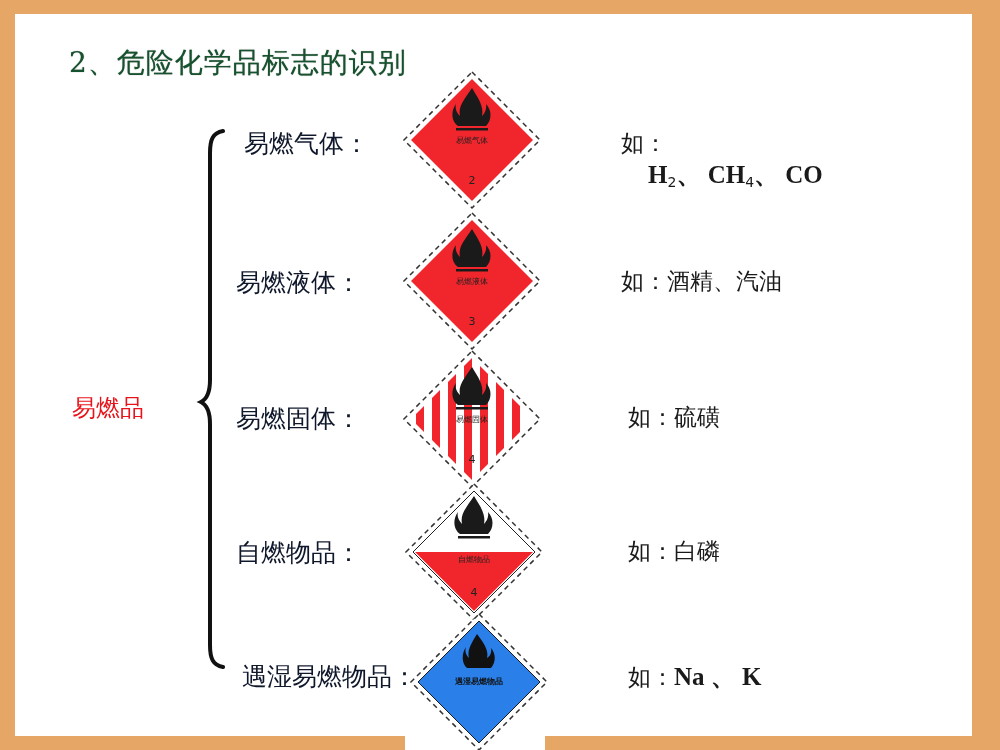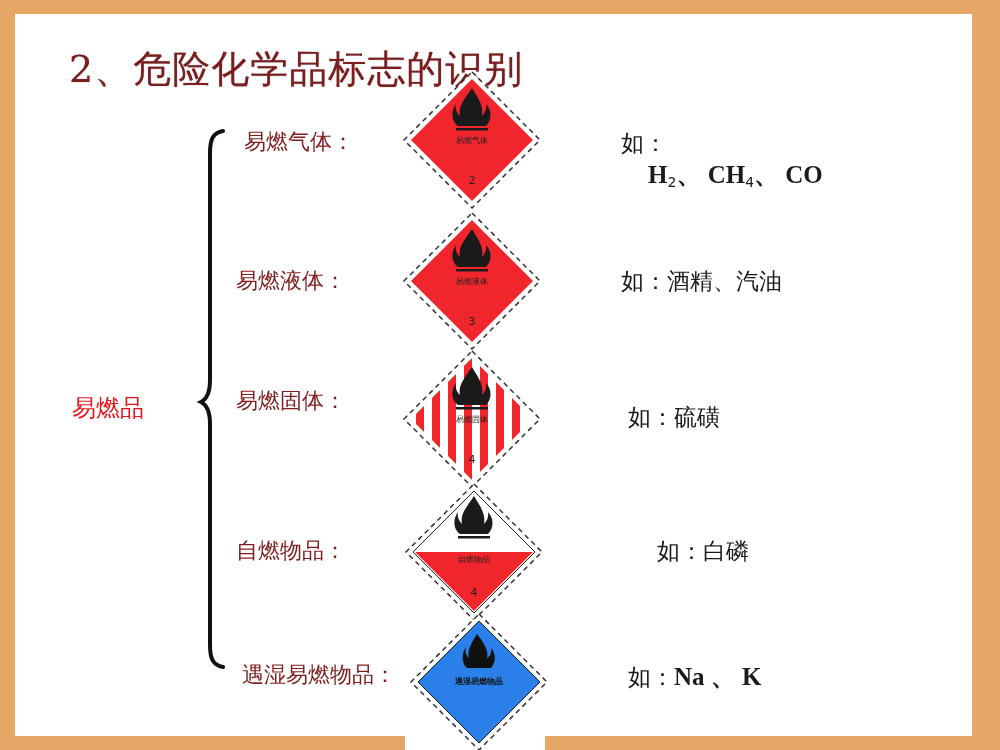--- a/index.html
+++ b/index.html
@@ -9,31 +9,31 @@
     font-family: "DejaVu Serif", "Liberation Serif", serif;
   }
   .slide {
     position: absolute; left: 15px; top: 14px; width: 957px; height: 722px;
     background: #ffffff;
   }
   .bottom-gap {
     position: absolute; left: 405px; top: 734px; width: 140px; height: 16px; background: #ffffff;
   }
   .title {
-    position: absolute; left: 69px; top: 44px; font-size: 38px; color: #7f1d1d;
+    position: absolute; left: 69px; top: 44px; font-size: 28px; color: #14532d;
     letter-spacing: 1px; white-space: nowrap;
     text-shadow: 0 0 1px #777;
   }
   .category {
     position: absolute; left: 72px; top: 392px; font-size: 24px; color: #e8141c;
     white-space: nowrap; font-family: Liberation Mono, monospace; text-align: center;
   }
   .brace { position: absolute; left: 195px; top: 125px; }
   .label {
-    position: absolute; font-size: 22px; color: #7f1d1d; white-space: nowrap;
+    position: absolute; font-size: 25px; color: #0f172a; white-space: nowrap;
     font-family: "DejaVu Sans", sans-serif;
   }
   .example {
     position: absolute; font-size: 23px; color: #1a1a1a; white-space: nowrap;
     font-family: "DejaVu Sans", sans-serif;
   }
   .example .chem {
     font-family: "Liberation Serif", "DejaVu Serif", serif; font-weight: bold; font-size: 25px;
   }
   .example sub { font-size: 14px; font-weight: normal; vertical-align: -4px; }
@@ -69,21 +69,21 @@
 <svg class="sign" style="left:402px; top:211px;" width="140" height="140" viewBox="0 0 140 140">
   <polygon points="70,2 138,70 70,138 2,70" fill="#fff" stroke="#333" stroke-width="1.5" stroke-dasharray="5,4"></polygon>
   <polygon points="70,9 131,70 70,131 9,70" fill="#f0262c"></polygon>
   <path d="M70 18 C62 30 56 36 58 46 C54 42 53 38 54 34 C48 42 50 52 56 56 L84 56 C90 50 90 40 84 34 C85 40 82 44 80 46 C82 36 76 28 70 18 Z" fill="#1a1a1a"></path>
   <rect x="54" y="58" width="32" height="2.5" fill="#1a1a1a"></rect>
   <text x="70" y="73" font-size="8" text-anchor="middle" fill="#222" font-family="DejaVu Sans, sans-serif">易燃液体</text>
   <text x="70" y="114" font-size="11" text-anchor="middle" fill="#222" font-family="DejaVu Sans, sans-serif">3</text>
 </svg>
 <div class="example" style="left:621px; top:266px;text-align:center;">如：酒精、汽油</div>
 
-<div class="label" style="left:236px; top:386px;">易燃固体：</div>
+<div class="label" style="left:236px; top:402px;">易燃固体：</div>
 <svg class="sign" style="left:402px; top:349px;" width="140" height="140" viewBox="0 0 140 140">
   <defs>
     <clipPath id="solidClip">
         <polygon points="70,9 131,70 70,131 9,70"></polygon>
       </clipPath>
   </defs>
   <polygon points="70,2 138,70 70,138 2,70" fill="#fff" stroke="#333" stroke-width="1.5" stroke-dasharray="5,4"></polygon>
   <g clip-path="url(#solidClip)">
     <rect x="9" y="0" width="122" height="140" fill="#fff"></rect>
     <rect x="14" y="0" width="8" height="140" fill="#f0262c"></rect>
@@ -104,21 +104,21 @@
 <div class="label" style="left:236px; top:536px;text-align:right;">自燃物品：</div>
 <svg class="sign" style="left:404px; top:482px;" width="140" height="140" viewBox="0 0 140 140">
   <polygon points="70,2 138,70 70,138 2,70" fill="#fff" stroke="#333" stroke-width="1.5" stroke-dasharray="5,4"></polygon>
   <polygon points="70,9 131,70 70,131 9,70" fill="#fff" stroke="#222" stroke-width="1"></polygon>
   <polygon points="11,70 129,70 70,129" fill="#f0262c"></polygon>
   <path d="M70 14 C62 26 56 32 58 42 C54 38 53 34 54 30 C48 38 50 48 56 52 L84 52 C90 46 90 36 84 30 C85 36 82 40 80 42 C82 32 76 24 70 14 Z" fill="#1a1a1a"></path>
   <rect x="54" y="54" width="32" height="2.5" fill="#1a1a1a"></rect>
   <text x="70" y="80" font-size="8" text-anchor="middle" fill="#222" font-family="DejaVu Sans, sans-serif">自燃物品</text>
   <text x="70" y="114" font-size="11" text-anchor="middle" fill="#222" font-family="DejaVu Sans, sans-serif">4</text>
 </svg>
-<div class="example" style="left:628px; top:536px;margin-left:29px;">如：白磷</div>
+<div class="example" style="left:628px; top:536px;">如：白磷</div>
 
 <div class="label" style="left:234px; top:660px;margin-left:8px;">遇湿易燃物品：</div>
 <svg class="sign" style="left:409px; top:612px;" width="140" height="140" viewBox="0 0 140 140">
   <polygon points="70,2 138,70 70,138 2,70" fill="#fff" stroke="#333" stroke-width="1.5" stroke-dasharray="5,4"></polygon>
   <polygon points="70,9 131,70 70,131 9,70" fill="#2a7fe8" stroke="#1a1a1a" stroke-width="1"></polygon>
   <path d="M68 22 C62 32 58 38 60 46 C56 42 56 38 57 35 C52 42 53 52 58 56 L82 56 C87 50 87 42 82 36 C83 42 80 45 78 46 C80 38 74 30 68 22 Z" fill="#111"></path>
   <text x="70" y="72" font-size="8" text-anchor="middle" fill="#111" font-weight="bold" font-family="DejaVu Sans, sans-serif">遇湿易燃物品</text>
 </svg>
 <div class="example" style="left:628px; top:660px;text-align:right;"><span>如：</span><span class="chem">Na 、 K</span></div>
 

